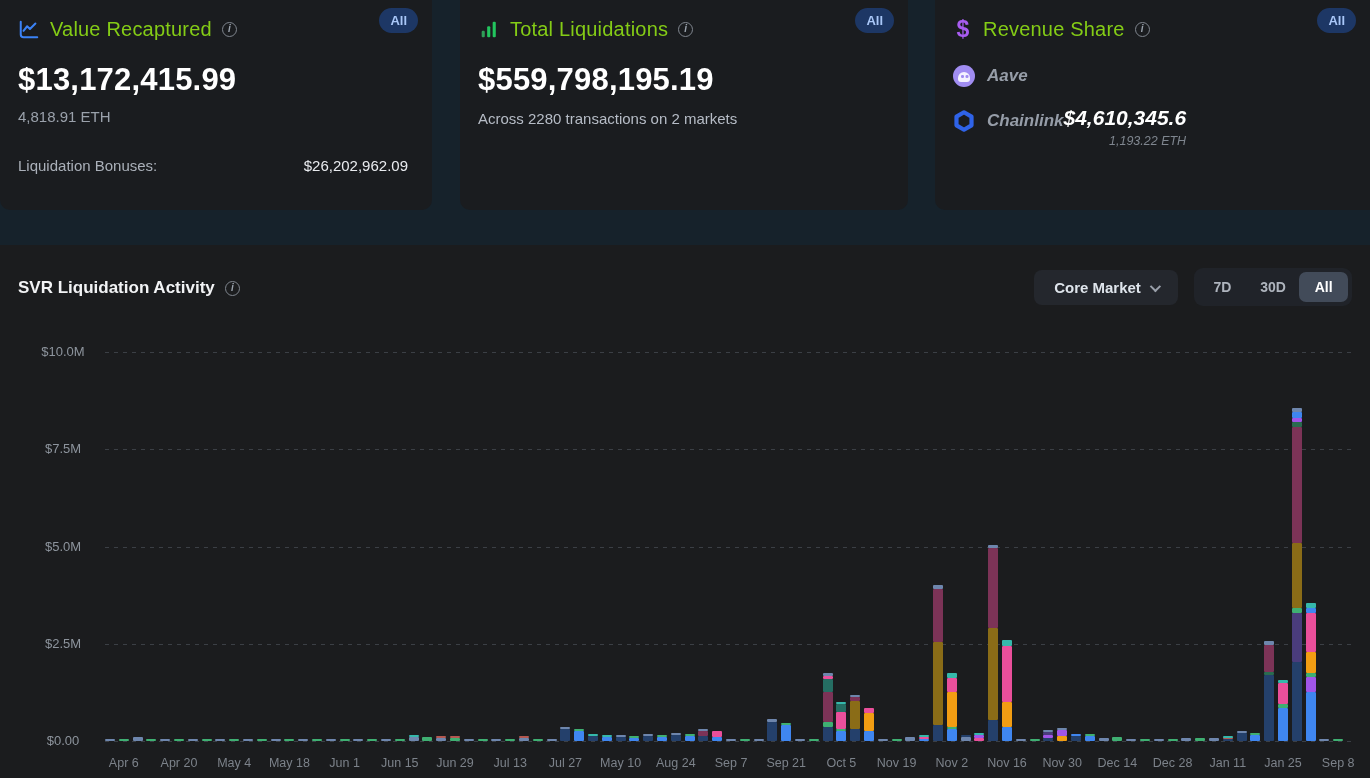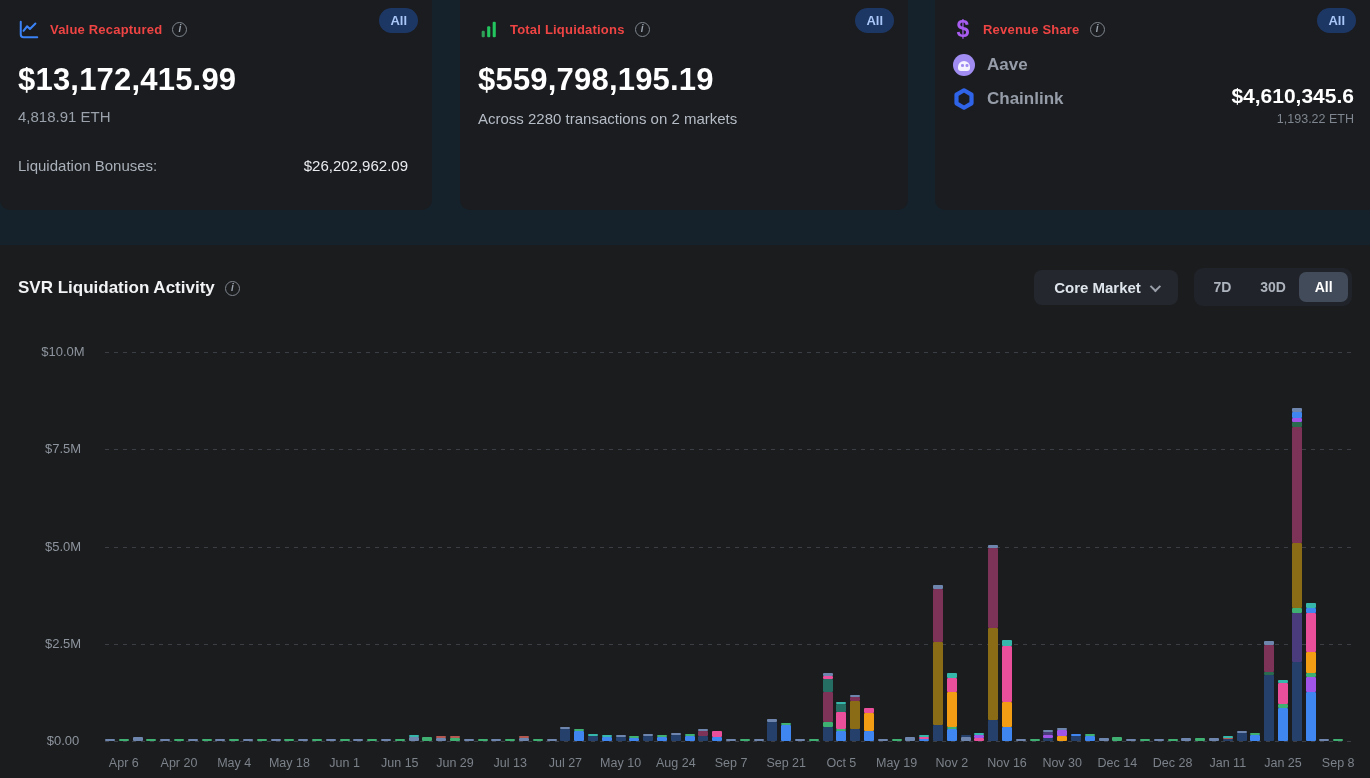--- a/index.html
+++ b/index.html
@@ -16,42 +16,42 @@
   .card {
     position:absolute; top:0; height:210px;
     background:#1a1c1f; border-radius:0 0 10px 10px;
     padding:16px 18px;
   }
   .card1 { left:0;   width:432px; }
   .card2 { left:460px; width:448px; }
   .card3 { left:935px; width:435px; border-radius:0 0 0 10px; padding-right:16px; }
 
   .card-head { display:flex; align-items:center; gap:10px; height:26px; }
-  .card-title { font-size:13px; font-weight:700; color:#ef4444; letter-spacing:.2px; }
+  .card-title { font-size:20px; font-weight:400; color:#84cc16; letter-spacing:.2px; }
   .info-icon {
     width:15px; height:15px; border:1.4px solid #80868f; border-radius:50%;
     color:#9aa2ac; font-size:10px; font-weight:700; line-height:1;
     display:inline-flex; align-items:center; justify-content:center; font-style:italic;
   }
   .badge-all {
     position:absolute; top:8px; right:14px;
     background:#1d3765; color:#a9c7f8; font-size:13px; font-weight:700;
     padding:5px 11px; border-radius:14px;
   }
   .big-value { font-size:31px; font-weight:800; color:#ffffff; letter-spacing:.2px; margin-top:20px; }
   .sub-eth   { font-size:15px; color:#9aa1ab; margin-top:10px; }
   .bonus-row { display:flex; justify-content:space-between; margin-top:32px; padding-right:6px; font-size:15px; }
   .bonus-label { color:#aab0b9; }
   .bonus-value { color:#e9ebef; }
   .card-sub { font-size:15px; color:#b6bcc6; margin-top:12px; }
 
   .icon-linechart, .icon-barchart { width:22px; height:22px; flex:0 0 22px; }
   .icon-dollar { color:#a85cf0; font-size:23px; font-weight:700; width:20px; text-align:center; }
 
-  .rev-row { display:flex; align-items:flex-start; justify-content:space-between; margin-top:8px; }
+  .rev-row { display:flex; align-items:flex-start; justify-content:flex-start; margin-top:19px;font-style:italic; }
   .rev-left { display:flex; align-items:center; gap:12px; margin-top:4px; }
   .rev-name { font-size:17px; font-weight:600; color:#969da8; }
   .rev-right { text-align:right; }
   .rev-value { font-size:21px; font-weight:800; color:#ffffff; }
   .rev-eth { font-size:12.5px; color:#7f868f; margin-top:4px; }
 
   .aave-icon {
     width:22px; height:22px; border-radius:50%; background:#a18df2;
     position:relative; overflow:hidden;
   }
@@ -381,21 +381,21 @@
         <div class="xtick" style="left: 344.6px; top: 511px;">Jun 1</div>
         <div class="xtick" style="left: 399.8px; top: 511px;">Jun 15</div>
         <div class="xtick" style="left: 455px; top: 511px;">Jun 29</div>
         <div class="xtick" style="left: 510.2px; top: 511px;">Jul 13</div>
         <div class="xtick" style="left: 565.4px; top: 511px;">Jul 27</div>
         <div class="xtick" style="left: 620.6px; top: 511px;">May 10</div>
         <div class="xtick" style="left: 675.8px; top: 511px;">Aug 24</div>
         <div class="xtick" style="left: 731px; top: 511px;">Sep 7</div>
         <div class="xtick" style="left: 786.2px; top: 511px;">Sep 21</div>
         <div class="xtick" style="left: 841.4px; top: 511px;">Oct 5</div>
-        <div class="xtick" style="left: 896.6px; top: 511px;">May 19</div>
+        <div class="xtick" style="left: 896.6px; top: 511px;">Nov 19</div>
         <div class="xtick" style="left: 951.8px; top: 511px;">Nov 2</div>
         <div class="xtick" style="left: 1007px; top: 511px;">Nov 16</div>
         <div class="xtick" style="left: 1062.2px; top: 511px;">Nov 30</div>
         <div class="xtick" style="left: 1117.4px; top: 511px;">Dec 14</div>
         <div class="xtick" style="left: 1172.6px; top: 511px;">Dec 28</div>
         <div class="xtick" style="left: 1227.8px; top: 511px;">Jan 11</div>
         <div class="xtick" style="left: 1283px; top: 511px;">Jan 25</div>
         <div class="xtick" style="left: 1338.2px; top: 511px;">Sep 8</div>
       </div>
   </section>

